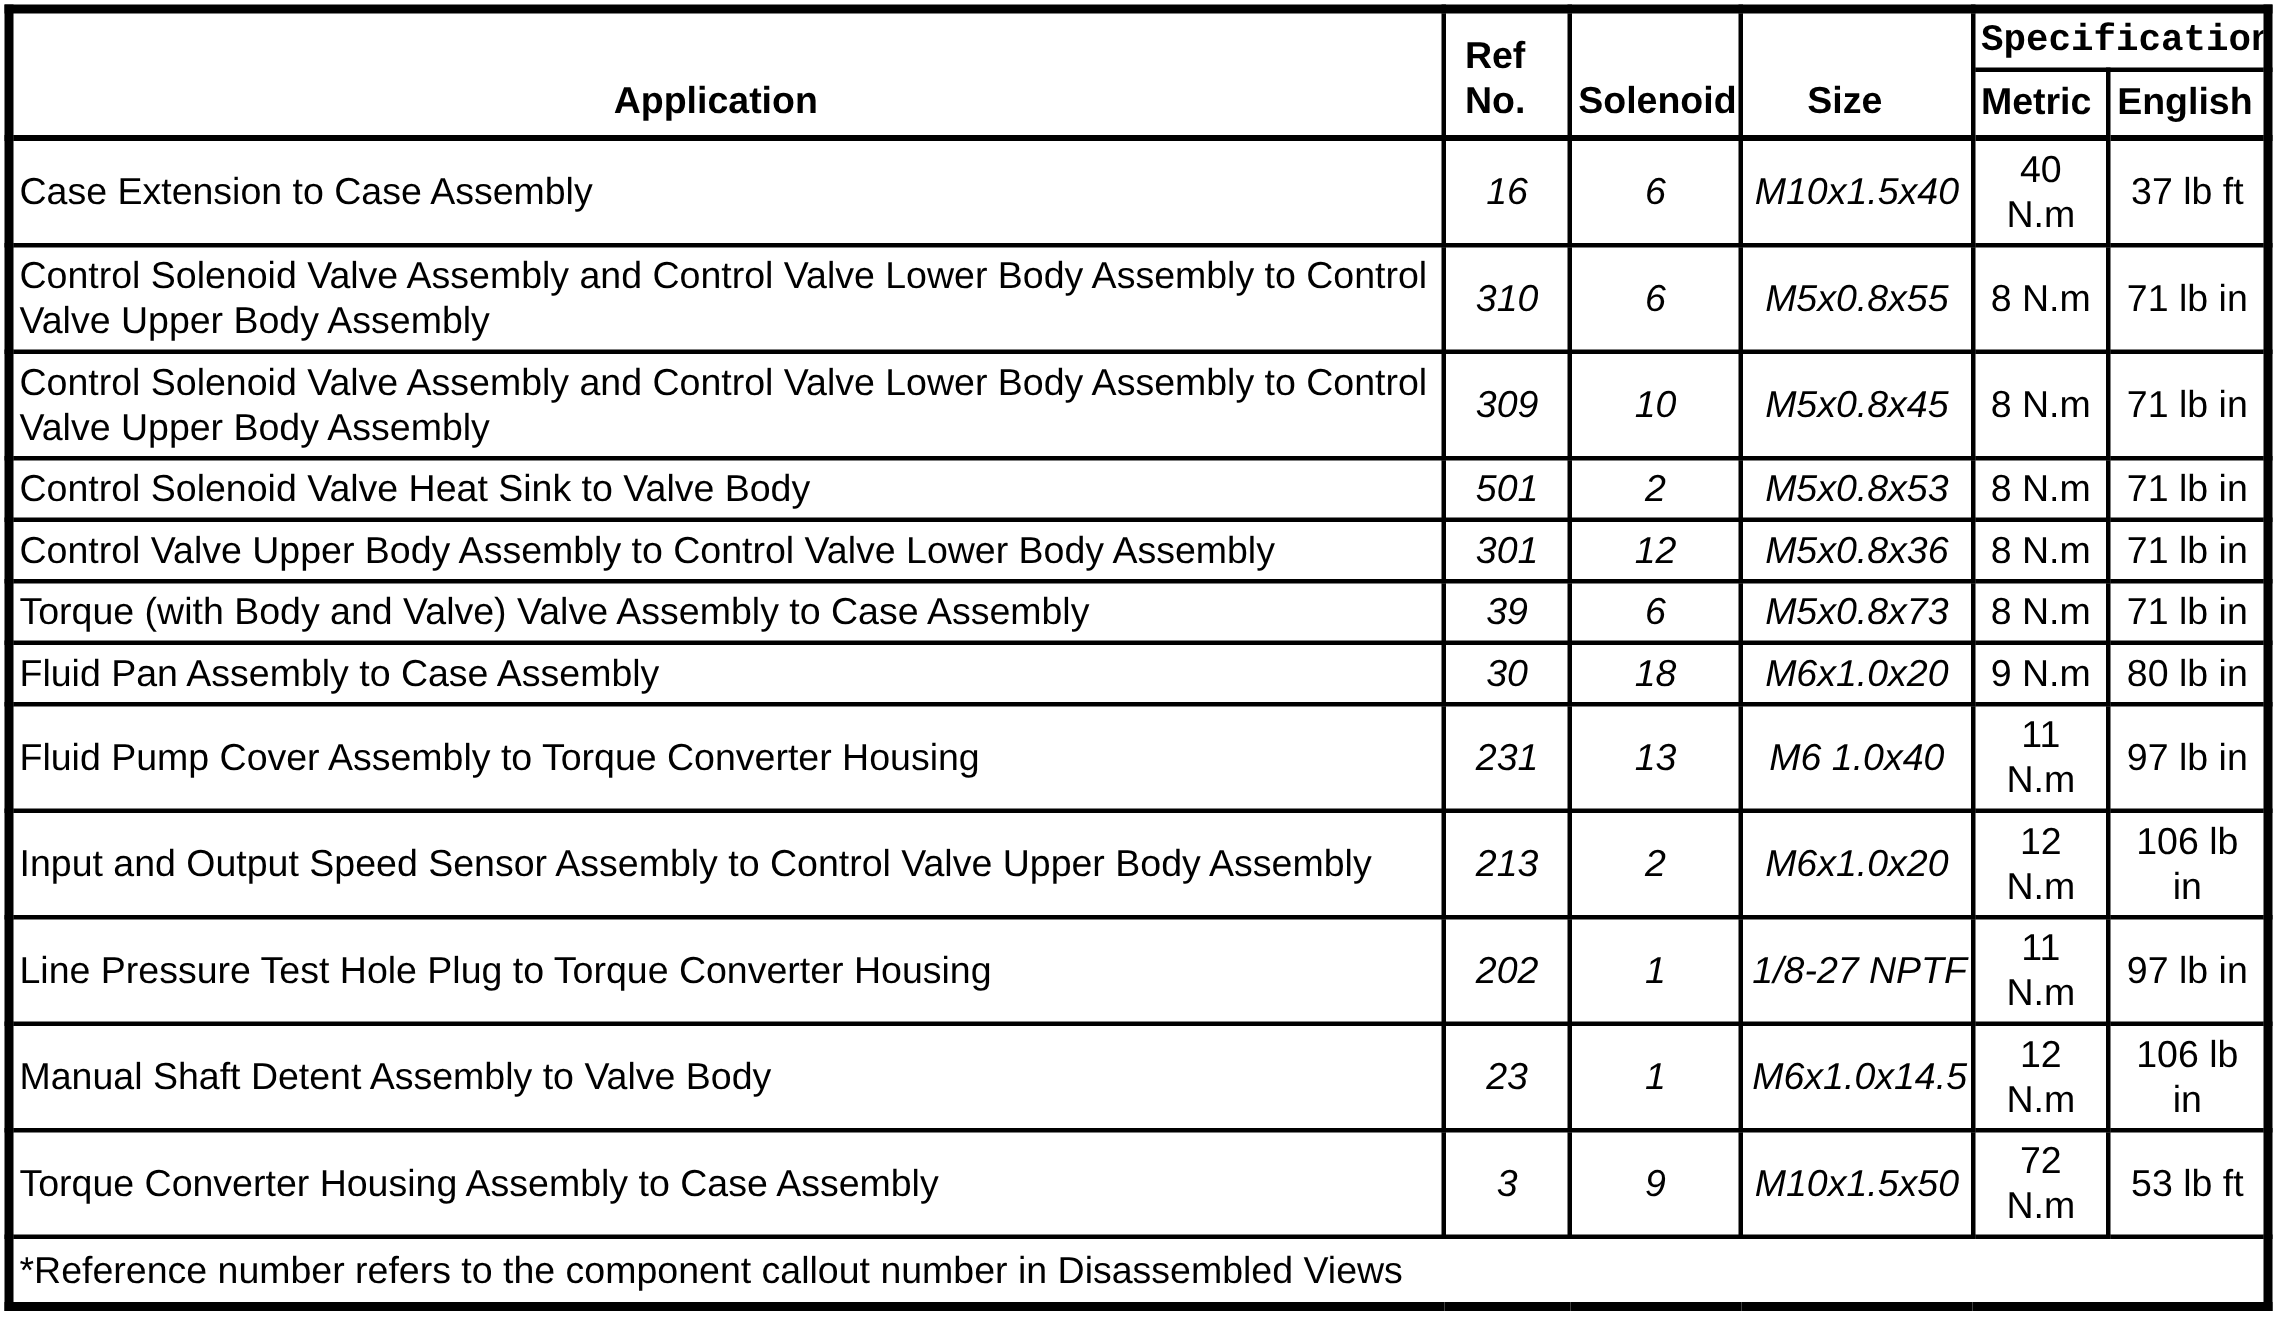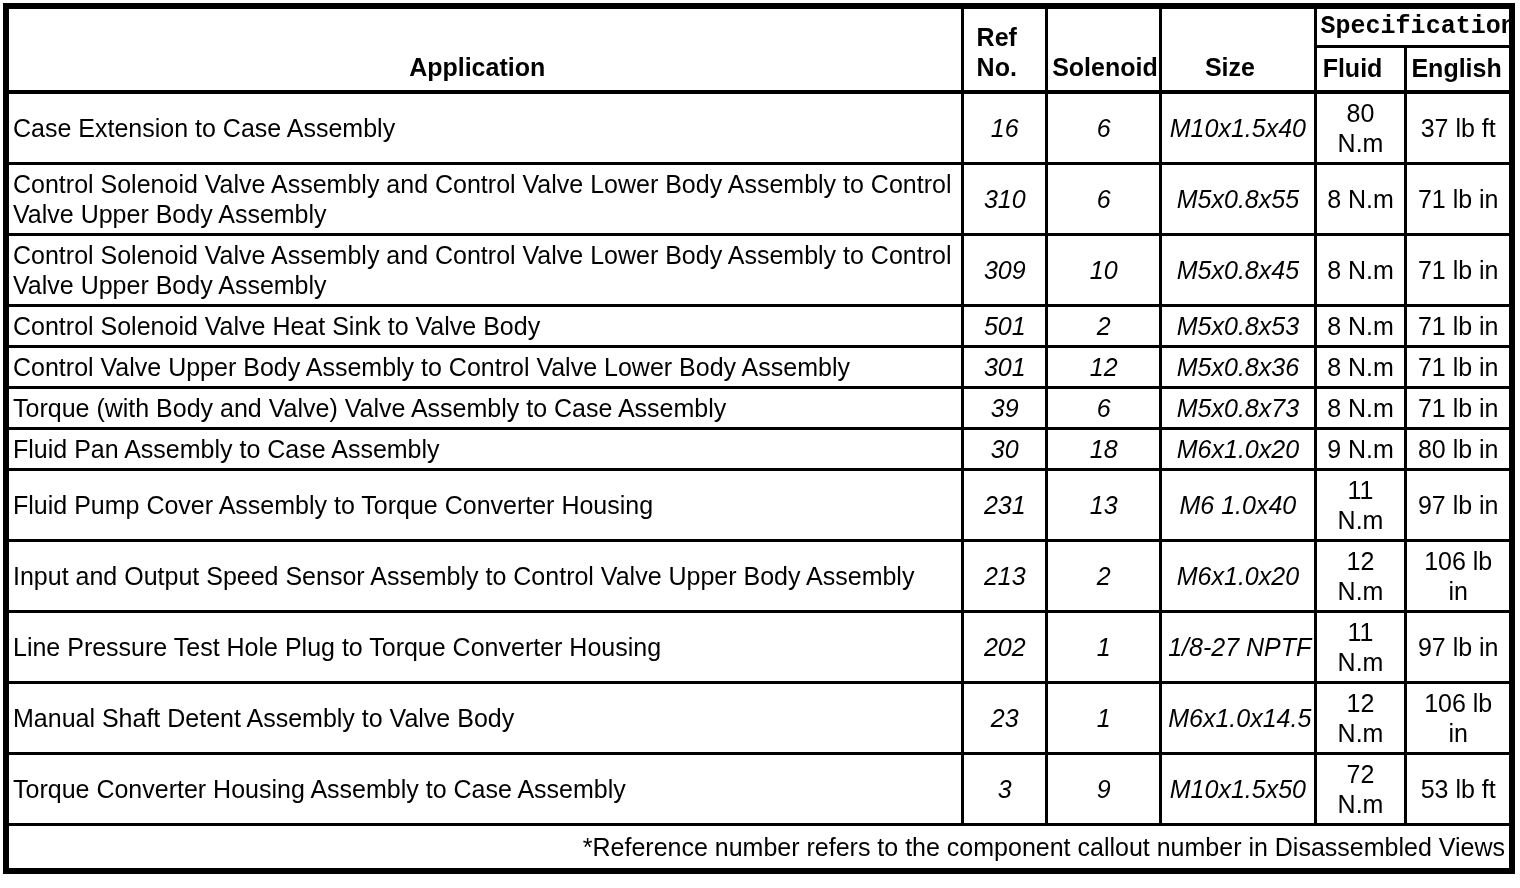--- a/index.html
+++ b/index.html
@@ -56,21 +56,21 @@
     white-space: pre-line;
   }
   .spec-table tbody.data-rows tr:first-child td { border-top-width: 4px; }
   .spec-table td.app {
     text-align: left;
     padding-left: 4px;
     white-space: normal;
   }
   .spec-table td.nowrap { white-space: nowrap; font-style: italic; }
   .spec-table td.footnote {
-    text-align: right;
+    text-align: left;
     padding: 3px 4px;
     white-space: nowrap;
     height: 36px;
   }
 </style>
 </head>
 <body>
 
 <table class="spec-table">
   <colgroup>
@@ -84,31 +84,31 @@
   <thead>
     <tr class="h-row1">
       <th rowspan="2">Application</th>
       <th rowspan="2" class="pre">Ref
 No.</th>
       <th rowspan="2">Solenoid</th>
       <th rowspan="2">Size</th>
       <th colspan="2" class="spec-group">Specification</th>
     </tr>
     <tr class="h-row2">
-      <th>Fluid</th>
+      <th>Metric</th>
       <th>English</th>
     </tr>
   </thead>
   <tbody class="data-rows">
       <tr>
         <td class="app">Case Extension to Case Assembly</td>
         <td class="nowrap">16</td>
         <td class="nowrap">6</td>
         <td class="nowrap">M10x1.5x40</td>
-        <td>80
+        <td>40
 N.m</td>
         <td>37 lb ft</td>
       </tr>
       <tr>
         <td class="app">Control Solenoid Valve Assembly and Control Valve Lower Body Assembly to Control Valve Upper Body Assembly</td>
         <td class="nowrap">310</td>
         <td class="nowrap">6</td>
         <td class="nowrap">M5x0.8x55</td>
         <td>8 N.m</td>
         <td>71 lb in</td>

